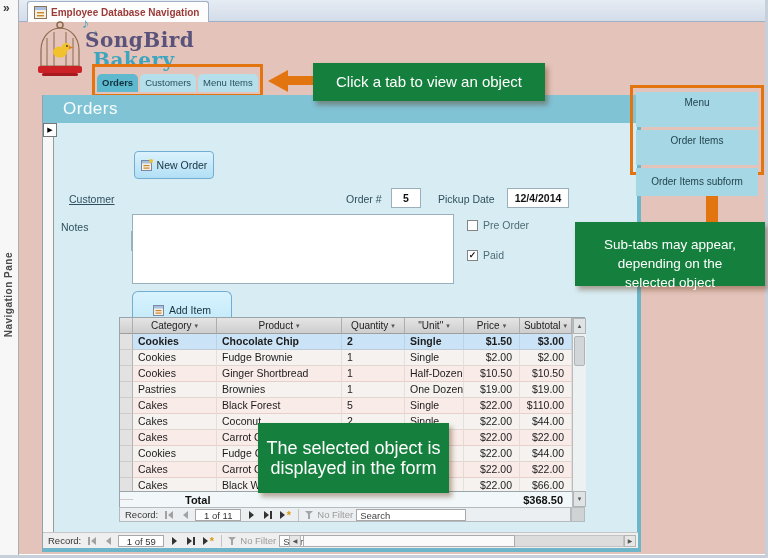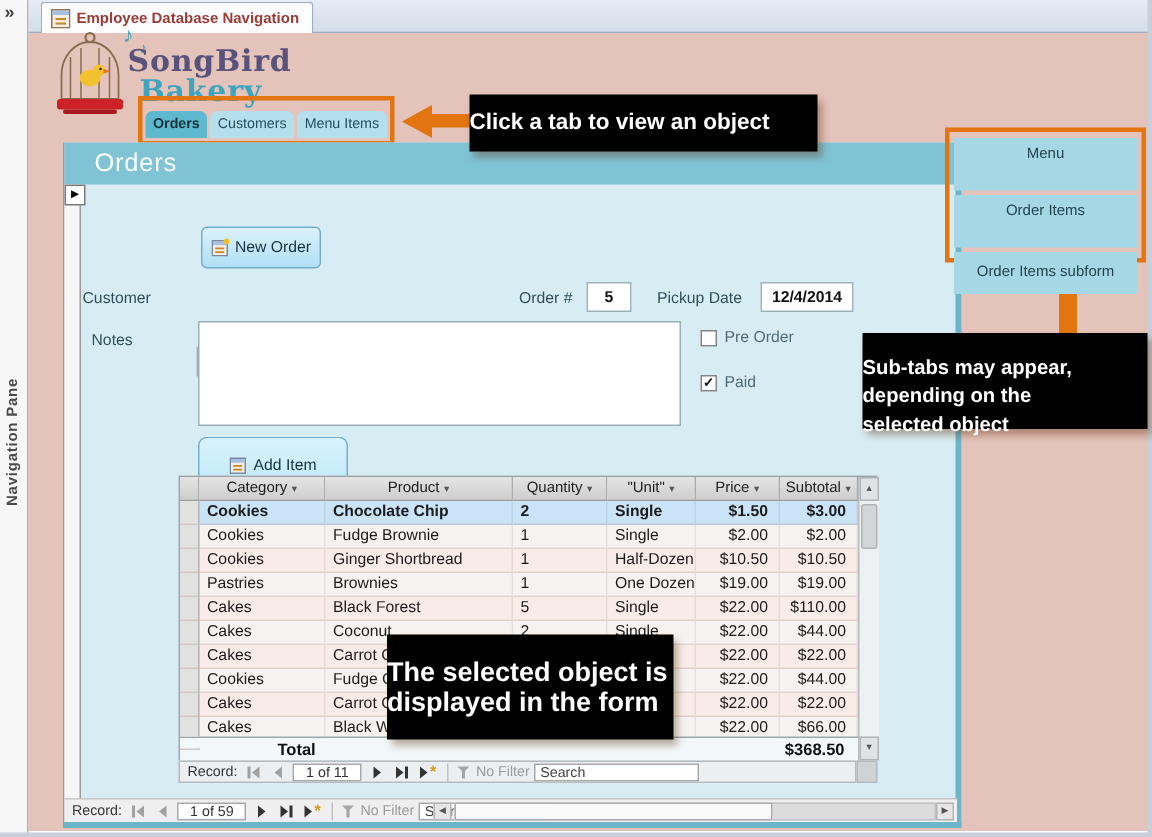--- a/index.html
+++ b/index.html
@@ -31,21 +31,21 @@
   .cage{position:absolute;left:33px;top:20px;}
 
   
   .tabs-arrow-row{position:absolute;left:92px;top:64px;width:223px;height:33px;display:flex;align-items:center;}
   .tabs-box{height:33px;border:3px solid #e2750f;display:flex;align-items:flex-end;padding:0 2px 2px 2px;gap:2px;}
   .otab{font-size:9.5px;padding:3px 5px 4px 5px;border-radius:5px 5px 0 0;background:#b5dfeb;color:#27505e;white-space:nowrap;cursor:pointer;}
   .otab.sel{background:#5eb8ce;color:#10323e;font-weight:bold;}
   .arr-head-l{width:0;height:0;border-top:11px solid transparent;border-bottom:11px solid transparent;border-right:20px solid #e2750f;margin-left:5px;}
   .arr-stem-h{flex:1;height:9px;background:#e2750f;}
 
-  .callout{position:absolute;background:#000000;color:#fff;font-weight:bold;
+  .callout{position:absolute;background:#15803d;color:#fff;font-weight:normal;text-align:center;
     box-shadow:3px 4px 5px rgba(90,45,10,.4);z-index:30;}
   .co-tabs{left:313px;top:63px;width:232px;height:38px;font-size:15px;line-height:38px;}
   .co-subtabs{left:575px;top:222px;width:190px;height:64px;font-size:13.5px;line-height:19px;padding-top:13px;}
   .co-form{left:258px;top:423px;width:191px;height:70px;font-size:18px;line-height:20px;padding-top:15px;}
 
   
   .subtabs-box{position:absolute;left:630px;top:85px;width:134px;height:90px;border:3px solid #e2750f;padding:4px 3px 0 3px;z-index:5;}
   .stab{height:35px;line-height:21px;margin-bottom:3px;background:#a6d7e4;color:#23454f;font-size:10px;text-align:center;cursor:pointer;}
   .stab:last-child{height:28px;line-height:28px;}
   .arr-up-head{position:absolute;left:699px;top:178px;width:0;height:0;border-left:13px solid transparent;border-right:13px solid transparent;border-bottom:17px solid #e2750f;}
@@ -202,21 +202,21 @@
       <svg width="12" height="12">
         <rect x="0.5" y="1.5" width="10" height="10" fill="#f7efe2" stroke="#7a88a8"></rect>
         <rect x="1" y="2" width="9" height="2.5" fill="#a8c0e0"></rect>
         <rect x="2.5" y="6" width="6" height="1.2" fill="#c8882a"></rect>
         <rect x="2.5" y="8.5" width="6" height="1.2" fill="#c8882a"></rect>
         <circle cx="10" cy="2" r="2" fill="#f0c030"></circle>
       </svg>
       <span>New Order</span>
     </div>
 
-    <div class="flabel" style="left:12px;top:98px;">Customer</div>
+    <div class="flabel" style="left:26px;top:98px;text-decoration:underline;">Customer</div>
     <div class="fval combo">
       <span>Whitman</span>
       <span class="combobtn">▾</span>
     </div>
     <div class="flabel" style="left:303px;top:98px;">Order #</div>
     <div class="fval orderno">5</div>
     <div class="flabel" style="left:395px;top:98px;">Pickup Date</div>
     <div class="fval pickup">12/4/2014</div>
 
     <div class="flabel" style="left:18px;top:126px;">Notes</div>

